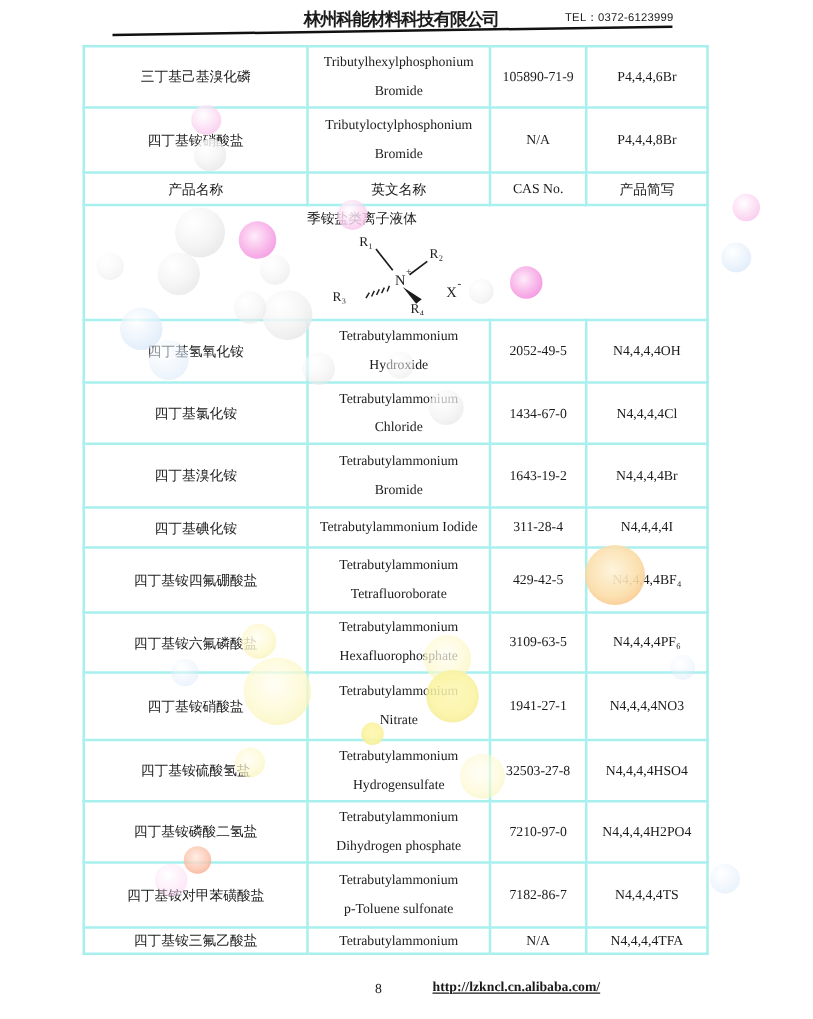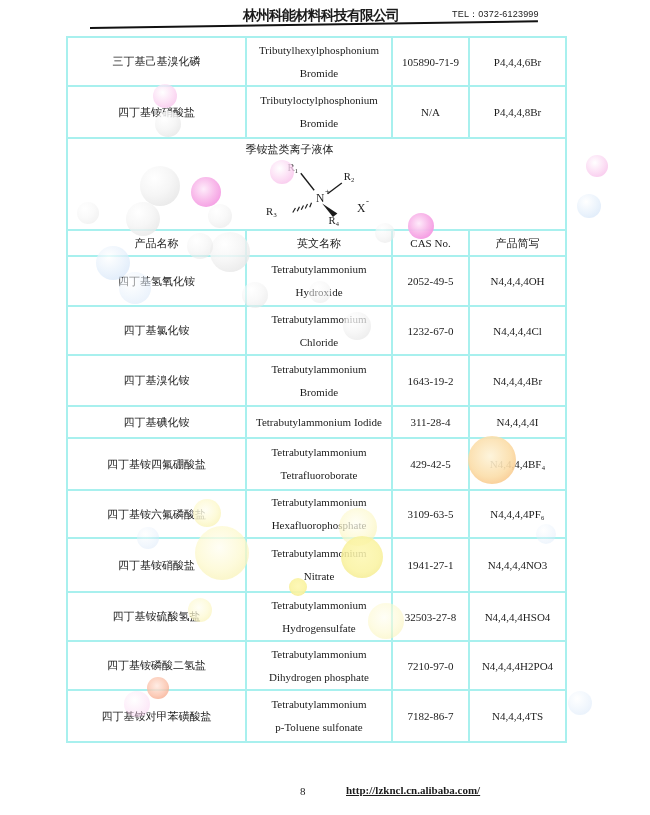--- a/index.html
+++ b/index.html
@@ -126,20 +126,27 @@
     <td class="en">
           <div class="ct">
             <div class="l">Tributyloctylphosphonium</div>
             <div class="l">Bromide</div>
           </div>
         </td>
     <td class="cas"><span class="ct">N/A</span></td>
     <td class="ab"><span class="ct">P4,4,4,8Br</span></td>
   </tr>
 
+  <tr style="height:26px">
+    <td class="hd"><span class="ct">产品名称</span></td>
+    <td class="hd"><span class="ct">英文名称</span></td>
+    <td class="hd"><span class="ct">CAS No.</span></td>
+    <td class="hd"><span class="ct">产品简写</span></td>
+  </tr>
+
   <tr>
     <td colspan="4" class="merged-cell">
       <div class="section-title">季铵盐类离子液体</div>
       <div class="structure-wrap">
         <svg width="116" height="68" viewBox="0 0 130 76" xmlns="http://www.w3.org/2000/svg">
           <text x="24" y="14" font-size="12">R₁</text>
           <text x="87" y="25" font-size="12">R₂</text>
           <text x="0" y="64" font-size="12">R₃</text>
           <text x="70" y="74" font-size="12">R₄</text>
           <text x="56" y="49" font-size="13">N</text>
@@ -152,47 +159,40 @@
           <line x1="46.5" y1="51.5" x2="44" y2="56.5" stroke-width="1.3"></line>
           <line x1="42" y1="53" x2="39.5" y2="58" stroke-width="1.3"></line>
           <line x1="37.5" y1="54.5" x2="35" y2="59.5" stroke-width="1.3"></line>
           <line x1="33" y1="56" x2="30" y2="61" stroke-width="1.3"></line>
           <polygon points="63,51 75,66 80,62" fill="#1b1b1b"></polygon>
         </svg>
       </div>
     </td>
   </tr>
 
-  <tr style="height:26px">
-    <td class="hd"><span class="ct">产品名称</span></td>
-    <td class="hd"><span class="ct">英文名称</span></td>
-    <td class="hd"><span class="ct">CAS No.</span></td>
-    <td class="hd"><span class="ct">产品简写</span></td>
-  </tr>
-
   <tr style="height:50px">
     <td class="cn"><span class="ct">四丁基氢氧化铵</span></td>
     <td class="en">
           <div class="ct">
             <div class="l">Tetrabutylammonium</div>
             <div class="l">Hydroxide</div>
           </div>
         </td>
     <td class="cas"><span class="ct">2052-49-5</span></td>
     <td class="ab"><span class="ct">N4,4,4,4OH</span></td>
   </tr>
   <tr style="height:49px">
     <td class="cn"><span class="ct">四丁基氯化铵</span></td>
     <td class="en">
           <div class="ct">
             <div class="l">Tetrabutylammonium</div>
             <div class="l">Chloride</div>
           </div>
         </td>
-    <td class="cas"><span class="ct">1232-67-0</span></td>
+    <td class="cas"><span class="ct">1434-67-0</span></td>
     <td class="ab"><span class="ct">N4,4,4,4Cl</span></td>
   </tr>
   <tr style="height:51px">
     <td class="cn"><span class="ct">四丁基溴化铵</span></td>
     <td class="en">
           <div class="ct">
             <div class="l">Tetrabutylammonium</div>
             <div class="l">Bromide</div>
           </div>
         </td>
@@ -264,17 +264,23 @@
     <td class="cn"><span class="ct">四丁基铵对甲苯磺酸盐</span></td>
     <td class="en">
           <div class="ct">
             <div class="l">Tetrabutylammonium</div>
             <div class="l">p-Toluene sulfonate</div>
           </div>
         </td>
     <td class="cas"><span class="ct">7182-86-7</span></td>
     <td class="ab"><span class="ct">N4,4,4,4TS</span></td>
   </tr>
+  <tr style="height:21px">
+    <td class="cn"><span class="ct">四丁基铵三氟乙酸盐</span></td>
+    <td class="en"><span class="ct">Tetrabutylammonium</span></td>
+    <td class="cas"><span class="ct">N/A</span></td>
+    <td class="ab"><span class="ct">N4,4,4,4TFA</span></td>
+  </tr>
 </tbody>
   </table>
 
 <div class="pagenum">8</div>
 <div class="siteurl">http://lzkncl.cn.alibaba.com/</div>
 
 </body></html>

